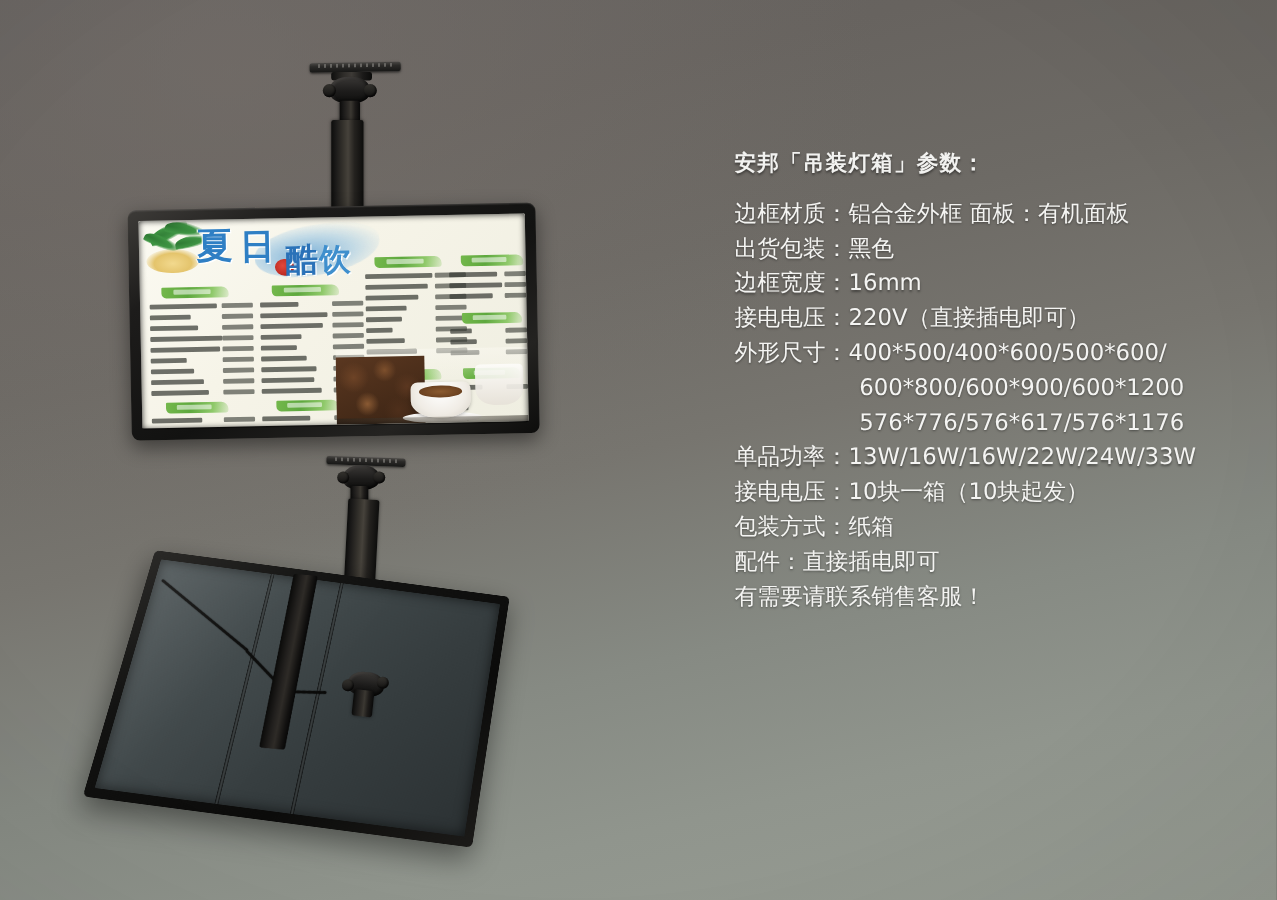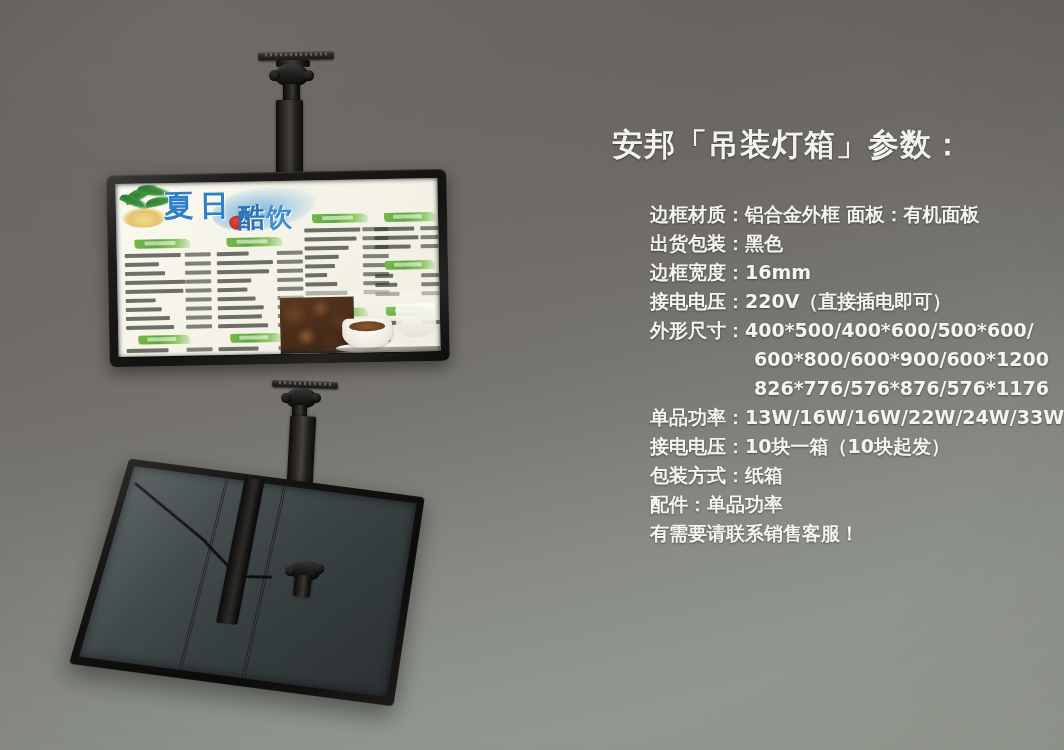--- a/index.html
+++ b/index.html
@@ -302,35 +302,34 @@
   
   #spec {
     position: absolute;
     left: 612px;
     top: 124px;
     width: 430px;
     color: #f2f2f0;
     font-family: "DejaVu Sans", sans-serif;
   }
   #spec-title {
-    font-size: 31px;
+    font-size: 18px;
     font-weight: bold;
     letter-spacing: 1px;
-    margin-bottom: 34px;
+    margin-bottom: 16px;
     text-shadow: 0 1px 2px rgba(0,0,0,0.45);
     white-space: nowrap;
   }
   .spec-line {
     font-size: 19px;
-    font-weight: bold;
+    font-weight: normal;
     line-height: 29px;
     white-space: nowrap;
     text-shadow: 0 1px 2px rgba(0,0,0,0.42);
     color: #f4f4f2;
-    margin-left: 38px;
   }
   .spec-line.indent { padding-left: 104px; }
 </style>
 </head>
 <body>
 
 <div id="stage">
 
   <div>
     <div class="ceiling-plate" style="left:258px; top:52px; width:76px; height:8px; transform:rotate(-1deg);">
@@ -609,22 +608,22 @@
 
   <div id="spec">
     <div id="spec-title">安邦「吊装灯箱」参数：</div>
     <div id="spec-lines">
         <div class="spec-line">边框材质：铝合金外框    面板：有机面板</div>
         <div class="spec-line">出货包装：黑色</div>
         <div class="spec-line">边框宽度：16mm</div>
         <div class="spec-line">接电电压：220V（直接插电即可）</div>
         <div class="spec-line">外形尺寸：400*500/400*600/500*600/</div>
         <div class="spec-line indent">600*800/600*900/600*1200</div>
-        <div class="spec-line indent">826*776/576*876/576*1176</div>
+        <div class="spec-line indent">576*776/576*617/576*1176</div>
         <div class="spec-line">单品功率：13W/16W/16W/22W/24W/33W</div>
         <div class="spec-line">接电电压：10块一箱（10块起发）</div>
         <div class="spec-line">包装方式：纸箱</div>
-        <div class="spec-line">配件：单品功率</div>
+        <div class="spec-line">配件：直接插电即可</div>
         <div class="spec-line">有需要请联系销售客服！</div>
       </div>
   </div>
 
 </div>
 
 </body></html>

